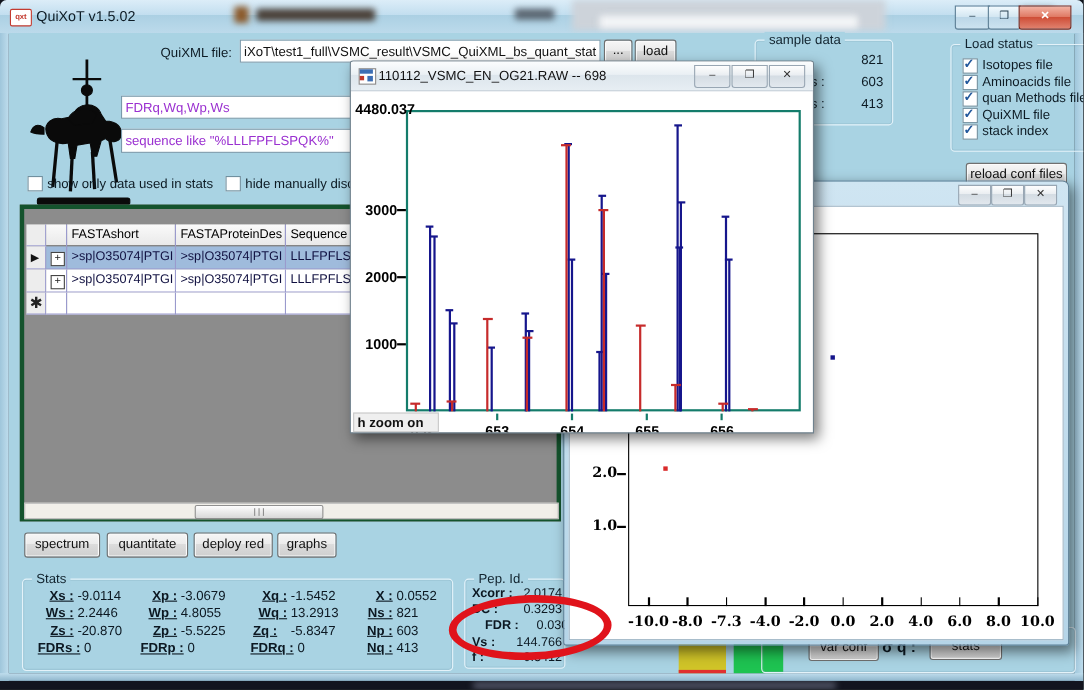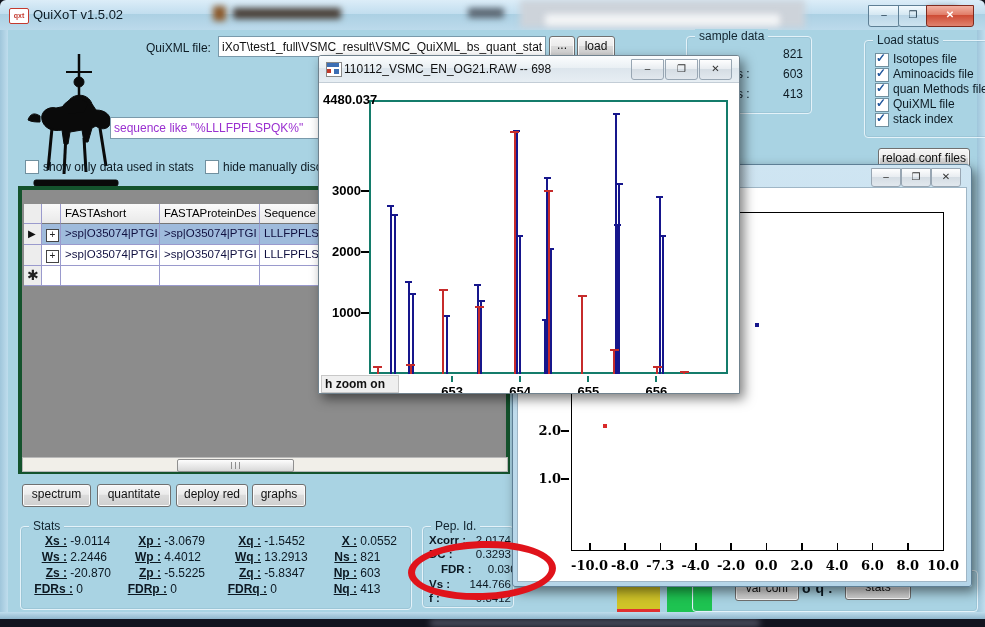--- a/index.html
+++ b/index.html
@@ -185,20 +185,21 @@
         </div>
       <span class="lbl" style="left:28px;top:56px;">QuiXML file</span>
       <div class="cb" style="left:10px;top:72px;">
         <span class="tick">✓</span>
         </div>
       <span class="lbl" style="left:28px;top:71px;">stack index</span>
     </div>
 
     <div class="btn" style="left:878px;top:148px;width:90px;height:20px;line-height:18px;">reload conf files</div>
 
+    <input class="tbox purple" style="left: 110px; top: 87px; width: 210px; height: 21px;" value="FDRq,Wq,Wp,Ws">
     <input class="tbox purple" style="left: 110px; top: 117px; width: 210px; height: 22px;" value="sequence like &quot;%LLLFPFLSPQK%&quot;">
 
     <div class="cb" style="left:25px;top:160px;background:#fff;"></div>
     <span class="lbl" style="left:43px;top:160px;">show only data used in stats</span>
     <div class="cb" style="left:205px;top:160px;background:#fff;"></div>
     <span class="lbl" style="left:223px;top:160px;">hide manually discarded</span>
 
     <div class="grid-wrap">
       <div class="grid">
         <div class="g-row">
@@ -255,26 +256,26 @@
 
     <div class="gbox" style="left:20px;top:526px;width:390px;height:82px;">
       <span class="gbox-title">Stats</span>
       <div class="abs" style="left:8px;top:7px;display:grid;
            grid-template-columns:94px 98px 106px 82px;grid-auto-rows:16px;">
         <div class="stat-cell"><b style="width:38px;">Xs :</b> <span>-9.0114</span></div>
         <div class="stat-cell"><b style="width:38px;">Xp :</b> <span>-3.0679</span></div>
         <div class="stat-cell"><b style="width:40px;">Xq :</b> <span>-1.5452</span></div>
         <div class="stat-cell"><b style="width:30px;">X :</b> <span>0.0552</span></div>
         <div class="stat-cell"><b style="width:38px;">Ws :</b> <span>2.2446</span></div>
-        <div class="stat-cell"><b style="width:38px;">Wp :</b> <span>4.4012</span></div>
+        <div class="stat-cell"><b style="width:38px;">Wp :</b> <span>4.8055</span></div>
         <div class="stat-cell"><b style="width:40px;">Wq :</b> <span>13.2913</span></div>
         <div class="stat-cell"><b style="width:30px;">Ns :</b> <span>821</span></div>
         <div class="stat-cell"><b style="width:38px;">Zs :</b> <span>-20.870</span></div>
         <div class="stat-cell"><b style="width:38px;">Zp :</b> <span>-5.5225</span></div>
-        <div class="stat-cell"><b style="width:40px;">Zq :</b> <span>-5.8347</span></div>
+        <div class="stat-cell"><b style="width:40px;text-align:center;">Zq :</b> <span>-5.8347</span></div>
         <div class="stat-cell"><b style="width:30px;">Np :</b> <span>603</span></div>
         <div class="stat-cell"><b style="width:44px;">FDRs :</b> <span>0</span></div>
         <div class="stat-cell"><b style="width:44px;">FDRp :</b> <span>0</span></div>
         <div class="stat-cell"><b style="width:46px;">FDRq :</b> <span>0</span></div>
         <div class="stat-cell"><b style="width:30px;">Nq :</b> <span>413</span></div>
       </div>
     </div>
 
     <div class="gbox" style="left:422px;top:526px;width:90px;height:80px;">
       <span class="gbox-title">Pep. Id.</span>

